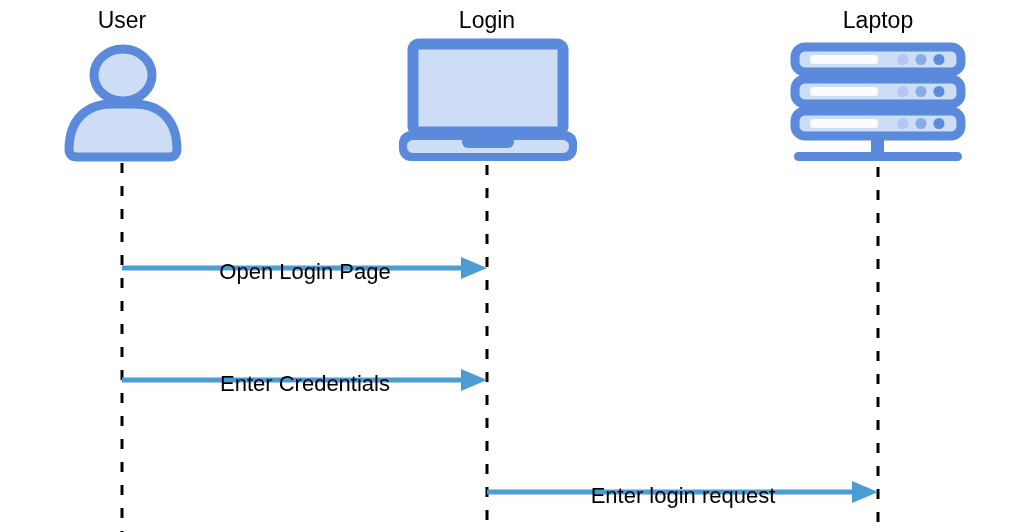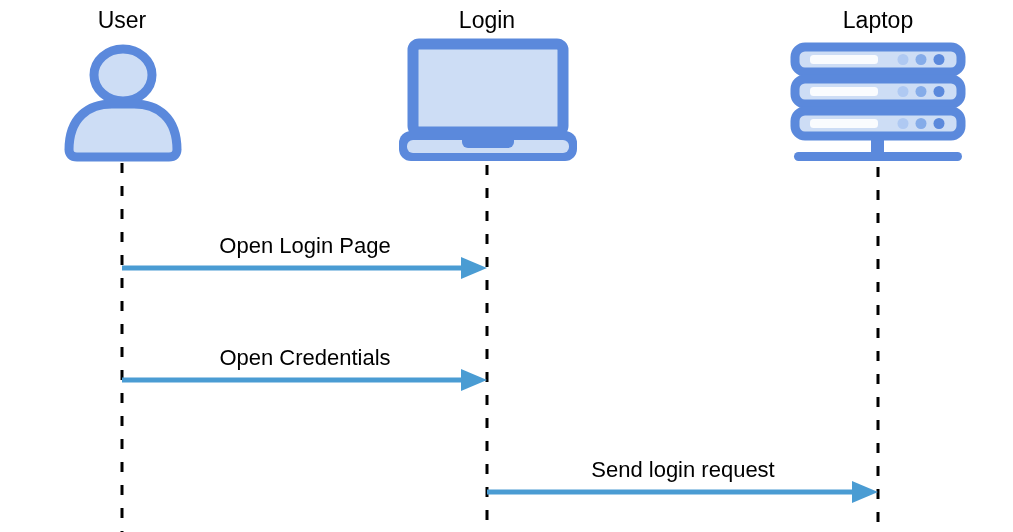--- a/index.html
+++ b/index.html
@@ -29,20 +29,21 @@
     color: #000000;
     white-space: nowrap;
   }
   .msg-label {
     position: absolute;
     transform: translateX(-50%);
     font-size: 22px;
     line-height: 25px;
     color: #000000;
     white-space: nowrap;
+    margin-top: 26px;
   }
   .msg-label-1 { left: 305px; top: 233px; }
   .msg-label-2 { left: 305px; top: 345px; }
   .msg-label-3 { left: 683px; top: 457px; }
   .actor-label-user   { left: 122px; }
   .actor-label-laptop { left: 487px; }
   .actor-label-server { left: 878px; }
 </style>
 </head>
 <body>
@@ -110,16 +111,16 @@
       <line x1="487" y1="492" x2="855" y2="492" stroke="#4A9CD3" stroke-width="5"></line>
       <polygon points="878,492 852,481 852,503" fill="#4A9CD3"></polygon>
     </g>
   </svg>
 
   <div class="actor-label actor-label-user">User</div>
   <div class="actor-label actor-label-laptop">Login</div>
   <div class="actor-label actor-label-server">Laptop</div>
 
   <div class="msg-label msg-label-1">Open Login Page</div>
-  <div class="msg-label msg-label-2">Open Credentials</div>
-  <div class="msg-label msg-label-3">Send login request</div>
+  <div class="msg-label msg-label-2">Enter Credentials</div>
+  <div class="msg-label msg-label-3">Enter login request</div>
 
 </div>
 
 </body></html>

